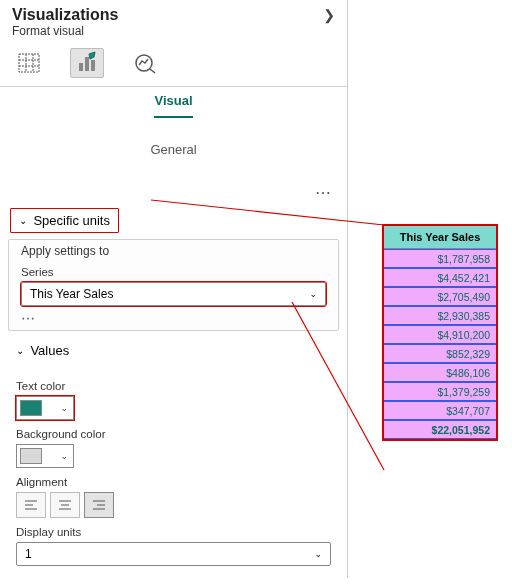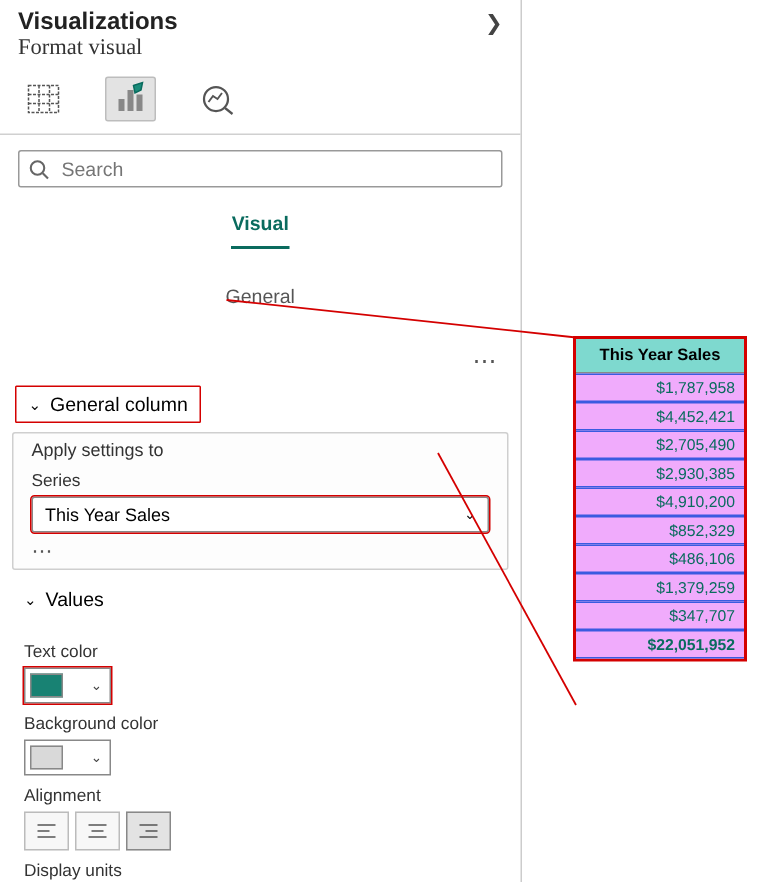--- a/index.html
+++ b/index.html
@@ -1,21 +1,21 @@
 <!DOCTYPE html>
 <html><head>
 <meta charset="utf-8">
 <style>
   * { box-sizing: border-box; font-family: "Segoe UI", Arial, sans-serif; }
   body { margin: 0; width: 512px; height: 588px; background: #fff; position: relative; }
   .panel { width: 348px; border-right: 1px solid #ccc; background: #fff; }
   .hdr { display: flex; align-items: center; justify-content: space-between; padding: 6px 12px 0 12px; }
   .hdr-title { font-size: 16px; font-weight: 600; color: #222; }
   .chev { font-size: 14px; color: #444; cursor: pointer; }
-  .sub { padding: 0 12px 6px 12px; font-size: 15px; color: #333; font-family: Liberation Serif, serif; }
+  .sub { padding: 0 12px 6px 12px; font-size: 12px; color: #333; }
   .toolbar { display: flex; gap: 24px; padding: 4px 12px 8px 12px; border-bottom: 1px solid #d0d0d0; align-items: center; }
   .tbtn { width: 34px; height: 30px; display:flex; align-items:center; justify-content:center; border-radius:2px; }
   .tbtn.active { background:#e3e3e3; border:1px solid #bdbdbd; }
   .search { margin: 10px 12px; border:1px solid #999; border-radius:2px; display:flex; align-items:center; padding:3px 6px; gap:6px; }
   .search input { border:0; outline:0; flex:1; font-size:13px; background:transparent; }
   .tabs { display:flex; align-items:center; padding:0 12px; gap:18px; position:relative;flex-direction:column; }
   .tab { font-size:13px; padding:6px 0 8px 0; color:#555; cursor:pointer; }
   .tab.active { color:#0a6b5e; border-bottom:2px solid #0a6b5e; font-weight:600; }
   .dots { margin-left:auto; color:#555; font-size:16px; padding-right:4px; }
   .section-hdr { display:flex; align-items:center; gap:6px; padding:8px 12px; font-size:13px; cursor:pointer; }
@@ -73,38 +73,31 @@
     </div>
     <div class="tbtn">
       <svg width="24" height="22">
           <circle cx="11" cy="11" r="8" fill="none" stroke="#555" stroke-width="1.5"></circle>
           <line x1="17" y1="17" x2="22" y2="21" stroke="#555" stroke-width="1.5"></line>
           <polyline points="6,13 9,9 12,11 15,7" fill="none" stroke="#555" stroke-width="1.3"></polyline>
         </svg>
     </div>
   </div>
 
-  <div class="search">
-    <svg width="14" height="14">
-        <circle cx="6" cy="6" r="4.5" fill="none" stroke="#666" stroke-width="1.4"></circle>
-        <line x1="9.5" y1="9.5" x2="13" y2="13" stroke="#666" stroke-width="1.4"></line>
-      </svg>
-    <input placeholder="Search" style="">
-  </div>
 
   <div class="tabs">
     <div class="tab active">Visual</div>
     <div class="tab">General</div>
     <div class="dots">⋯</div>
   </div>
 
   <div style="padding:6px 0 6px 6px;">
     <span class="sc-box hl-red">
       <span style="font-size:10px;">⌄</span>
-      <span style="font-size:13px;">General column</span>
+      <span style="font-size:13px;">Specific units</span>
     </span>
   </div>
 
   <div class="card">
     <div class="lbl" style="font-weight:400;">Apply settings to</div>
     <div class="lbl-sm">Series</div>
     <div class="combo red">
       <span>This Year Sales</span>
       <span style="font-size:9px;">⌄</span>
     </div>

